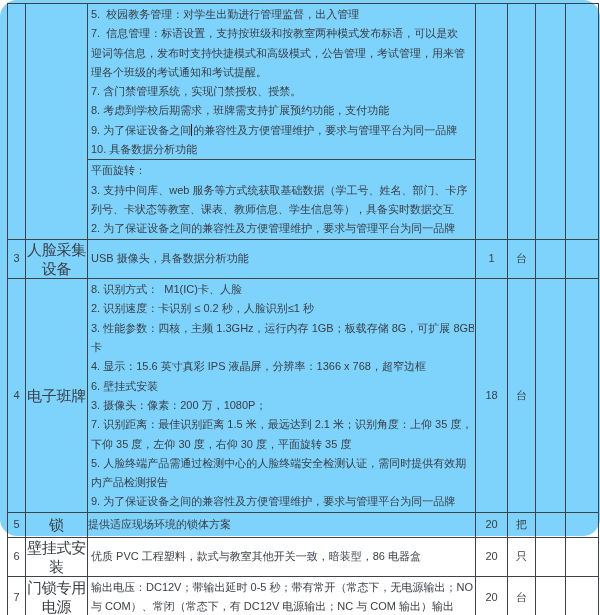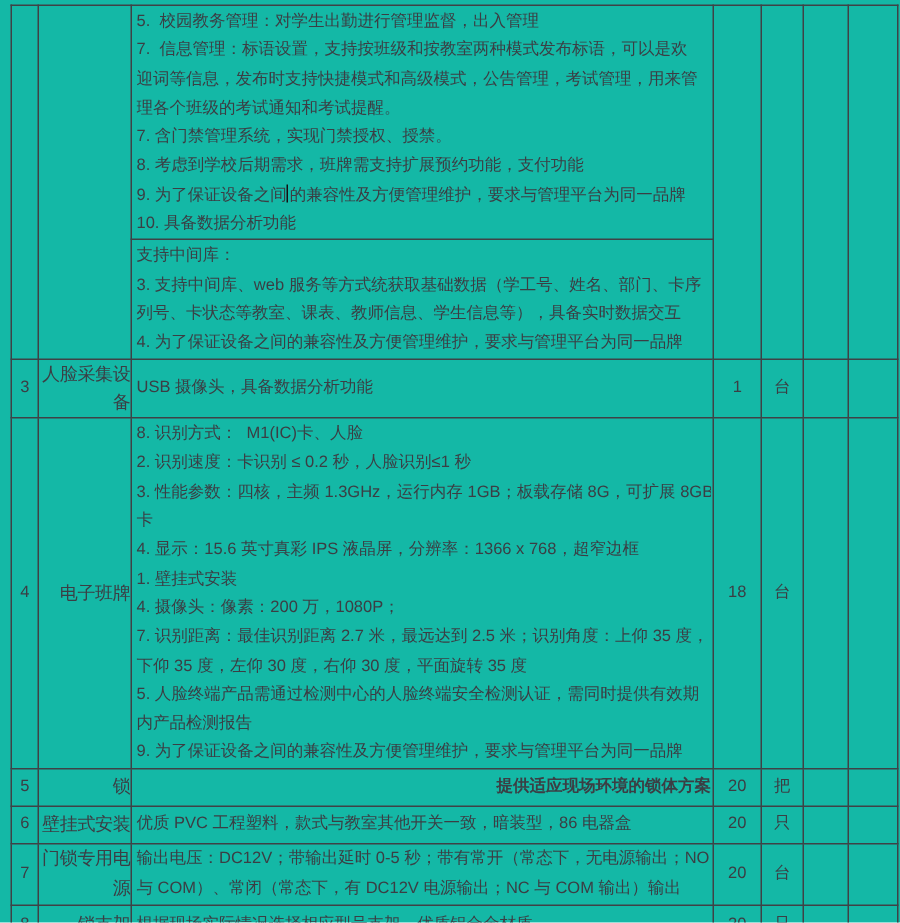--- a/index.html
+++ b/index.html
@@ -1,33 +1,33 @@
 <!DOCTYPE html>
 <html><head>
 <meta charset="utf-8">
 <style>
   html,body{margin:0;padding:0;background:#ffffff;}
   body{width:600px;height:615px;overflow:hidden;font-family:"Liberation Sans",sans-serif;}
-  .sheet{position:relative;width:600px;height:615px;background:#14b8a6;}
+  .sheet{position:relative;width:600px;height:536px;background:#7dd3fc;border-radius:17px;}
   table.spec{
     position:absolute;left:7px;top:3px;
     border-collapse:collapse;table-layout:fixed;width:591px;
   }
   td{
     border:1px solid #3f4246;
     padding:0;overflow:hidden;
     color:#3b3e44;font-size:11px;line-height:19.3px;
     vertical-align:middle;
   }
   td.num,td.qty{ text-align:center; }
   td.unit{ text-align:center; }
-  td.name{ text-align:right; font-size:12px; letter-spacing:-0.2px;margin-top:24px; }
+  td.name{ text-align:center; font-size:15px; letter-spacing:-0.2px;margin-top:24px; }
   td.desc{ padding-left:3px; padding-right:1px; }
   td.desc.vtop{ vertical-align:top; padding-top:1px; }
-  td.desc.center{ text-align:right; padding-left:0;font-weight:bold; }
+  td.desc.center{ text-align:left; padding-left:0; }
   .tline{ white-space:pre; overflow:hidden; height:19.3px; }
   .caret{
     display:inline-block;width:1px;height:12px;background:#111;
     vertical-align:-2px;margin:0 1px 0 0;
   }
 </style>
 </head>
 <body>
 
 <div class="sheet">
@@ -59,24 +59,24 @@
           <div class="tline">10. 具备数据分析功能</div>
         </td>
         <td class="qty" rowspan="2"></td>
         <td class="unit" rowspan="2"></td>
         <td rowspan="2"></td>
         <td rowspan="2"></td>
       </tr>
       <tr style="height:79px">
         <td class="desc vtop">
           <div>
-              <div class="tline">支持中间库：</div>
+              <div class="tline">平面旋转：</div>
               <div class="tline">3. 支持中间库、web 服务等方式统获取基础数据（学工号、姓名、部门、卡序</div>
               <div class="tline">列号、卡状态等教室、课表、教师信息、学生信息等），具备实时数据交互</div>
-              <div class="tline">4. 为了保证设备之间的兼容性及方便管理维护，要求与管理平台为同一品牌</div>
+              <div class="tline">2. 为了保证设备之间的兼容性及方便管理维护，要求与管理平台为同一品牌</div>
             </div>
         </td>
       </tr>
 
       <tr style="height:22px">
         <td class="num">3</td>
         <td class="name">人脸采集设备</td>
         <td class="desc">
             <div>
               <div class="tline">USB 摄像头，具备数据分析功能</div>
@@ -91,23 +91,23 @@
       <tr style="height:230px">
         <td class="num">4</td>
         <td class="name">电子班牌</td>
         <td class="desc vtop">
             <div>
               <div class="tline">8. 识别方式：  M1(IC)卡、人脸</div>
               <div class="tline">2. 识别速度：卡识别 ≤ 0.2 秒，人脸识别≤1 秒</div>
               <div class="tline">3. 性能参数：四核，主频 1.3GHz，运行内存 1GB；板载存储 8G，可扩展 8GB SD</div>
               <div class="tline">卡</div>
               <div class="tline">4. 显示：15.6 英寸真彩 IPS 液晶屏，分辨率：1366 x 768，超窄边框</div>
-              <div class="tline">1. 壁挂式安装</div>
-              <div class="tline">4. 摄像头：像素：200 万，1080P；</div>
-              <div class="tline">7. 识别距离：最佳识别距离 2.7 米，最远达到 2.5 米；识别角度：上仰 35 度，</div>
+              <div class="tline">6. 壁挂式安装</div>
+              <div class="tline">3. 摄像头：像素：200 万，1080P；</div>
+              <div class="tline">7. 识别距离：最佳识别距离 1.5 米，最远达到 2.1 米；识别角度：上仰 35 度，</div>
               <div class="tline">下仰 35 度，左仰 30 度，右仰 30 度，平面旋转 35 度</div>
               <div class="tline">5. 人脸终端产品需通过检测中心的人脸终端安全检测认证，需同时提供有效期</div>
               <div class="tline">内产品检测报告</div>
               <div class="tline">9. 为了保证设备之间的兼容性及方便管理维护，要求与管理平台为同一品牌</div>
             </div>
           </td>
         <td class="qty">18</td>
         <td class="unit">台</td>
         <td></td>
         <td></td>

